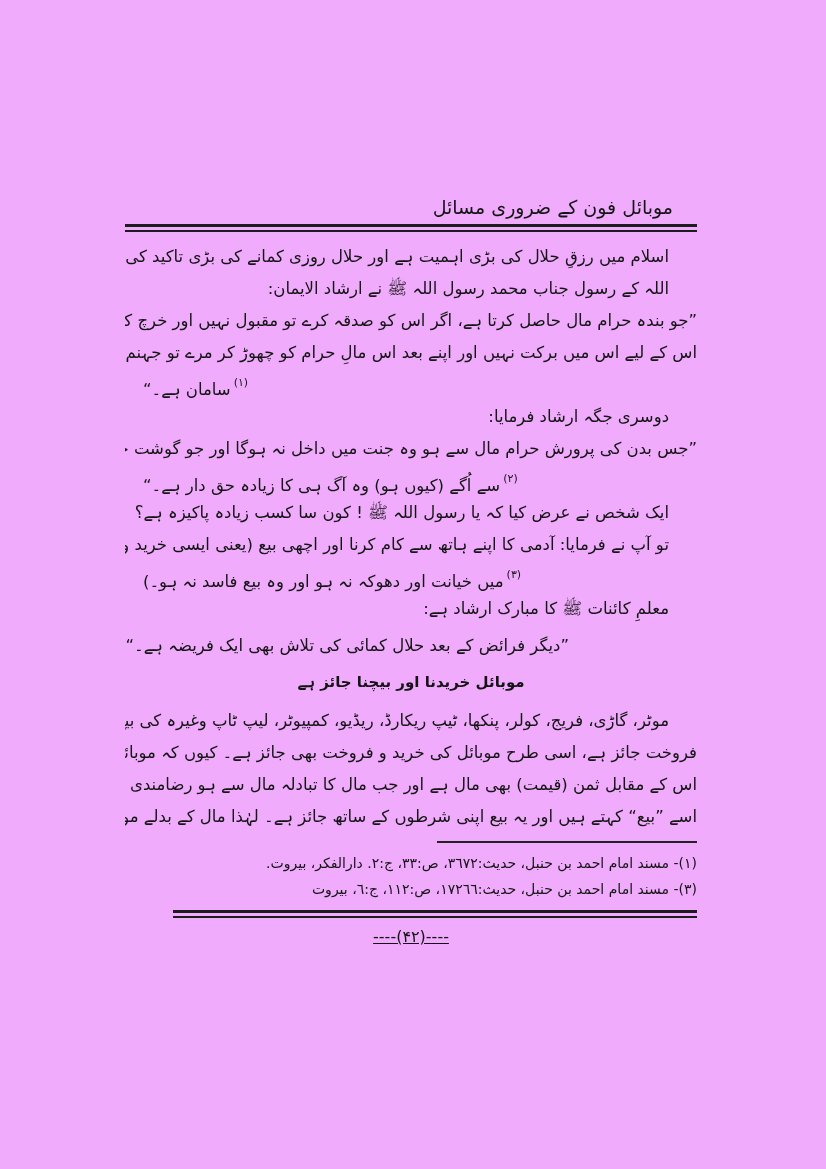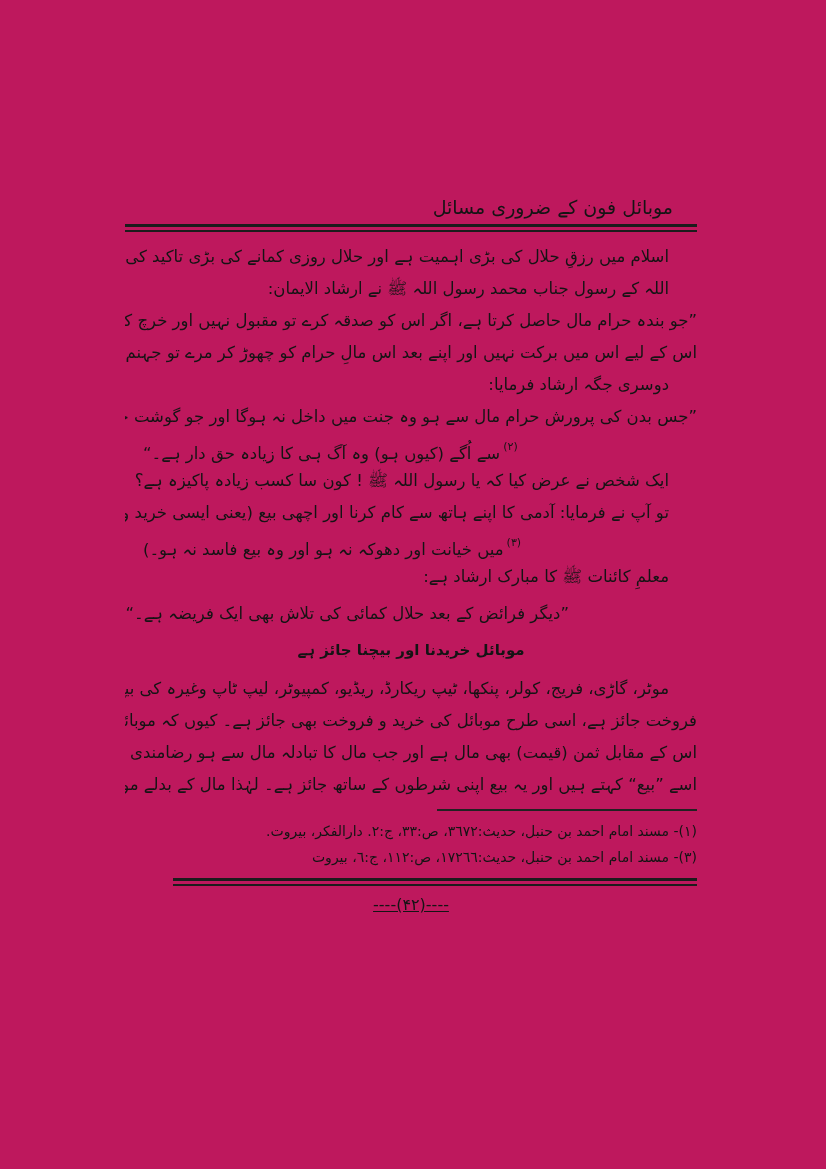--- a/index.html
+++ b/index.html
@@ -1,19 +1,19 @@
 <!DOCTYPE html>
 <html lang="ur"><head>
 <meta charset="utf-8">
 <style>
   html,body{margin:0;padding:0;background:#e8e8e8;}
   .page{
     position:relative;
     width:826px;height:1169px;
-    background:#be185d;
+    background:#f0abfc;
     font-family:"DejaVu Sans",sans-serif;
     color:#141414;
     margin:0 auto;
     overflow:hidden;
   }
   .content{
     position:absolute;
     left:125px; top:193px;
     width:572px;
     direction:rtl;
@@ -93,20 +93,21 @@
 
     <div class="header-title">موبائل فون کے ضروری مسائل</div>
 
     <div class="double-rule"></div>
 
     <div class="body-block">
         <div class="line right indent"><span>اسلام میں رزقِ حلال کی بڑی اہمیت ہے اور حلال روزی کمانے کی بڑی تاکید کی گئی ہے۔</span></div>
         <div class="line right indent"><span>اللہ کے رسول جناب محمد رسول اللہ ﷺ نے ارشاد الایمان:</span></div>
         <div class="line right"><span>”جو بندہ حرام مال حاصل کرتا ہے، اگر اس کو صدقہ کرے تو مقبول نہیں اور خرچ کرے تو</span></div>
         <div class="line right"><span>اس کے لیے اس میں برکت نہیں اور اپنے بعد اس مالِ حرام کو چھوڑ کر مرے تو جہنم میں جانے کا یہ</span></div>
+        <div class="line left"><sup>(۱)</sup><span>سامان ہے۔“</span></div>
         <div class="line right indent"><span>دوسری جگہ ارشاد فرمایا:</span></div>
         <div class="line right"><span>”جس بدن کی پرورش حرام مال سے ہو وہ جنت میں داخل نہ ہوگا اور جو گوشت حرام مال</span></div>
         <div class="line left"><sup>(۲)</sup><span>سے اُگے (کیوں ہو) وہ آگ ہی کا زیادہ حق دار ہے۔“</span></div>
         <div class="line right indent"><span>ایک شخص نے عرض کیا کہ یا رسول اللہ ﷺ ! کون سا کسب زیادہ پاکیزہ ہے؟</span></div>
         <div class="line right indent"><span>تو آپ نے فرمایا: آدمی کا اپنے ہاتھ سے کام کرنا اور اچھی بیع (یعنی ایسی خرید و فروخت جس</span></div>
         <div class="line left"><sup>(۳)</sup><span>میں خیانت اور دھوکہ نہ ہو اور وہ بیع فاسد نہ ہو۔)</span></div>
         <div class="line right indent"><span>معلمِ کائنات ﷺ کا مبارک ارشاد ہے:</span></div>
         <div class="line quote"><span>”دیگر فرائض کے بعد حلال کمائی کی تلاش بھی ایک فریضہ ہے۔“</span><sup>(۴)</sup></div>
       </div>
 

